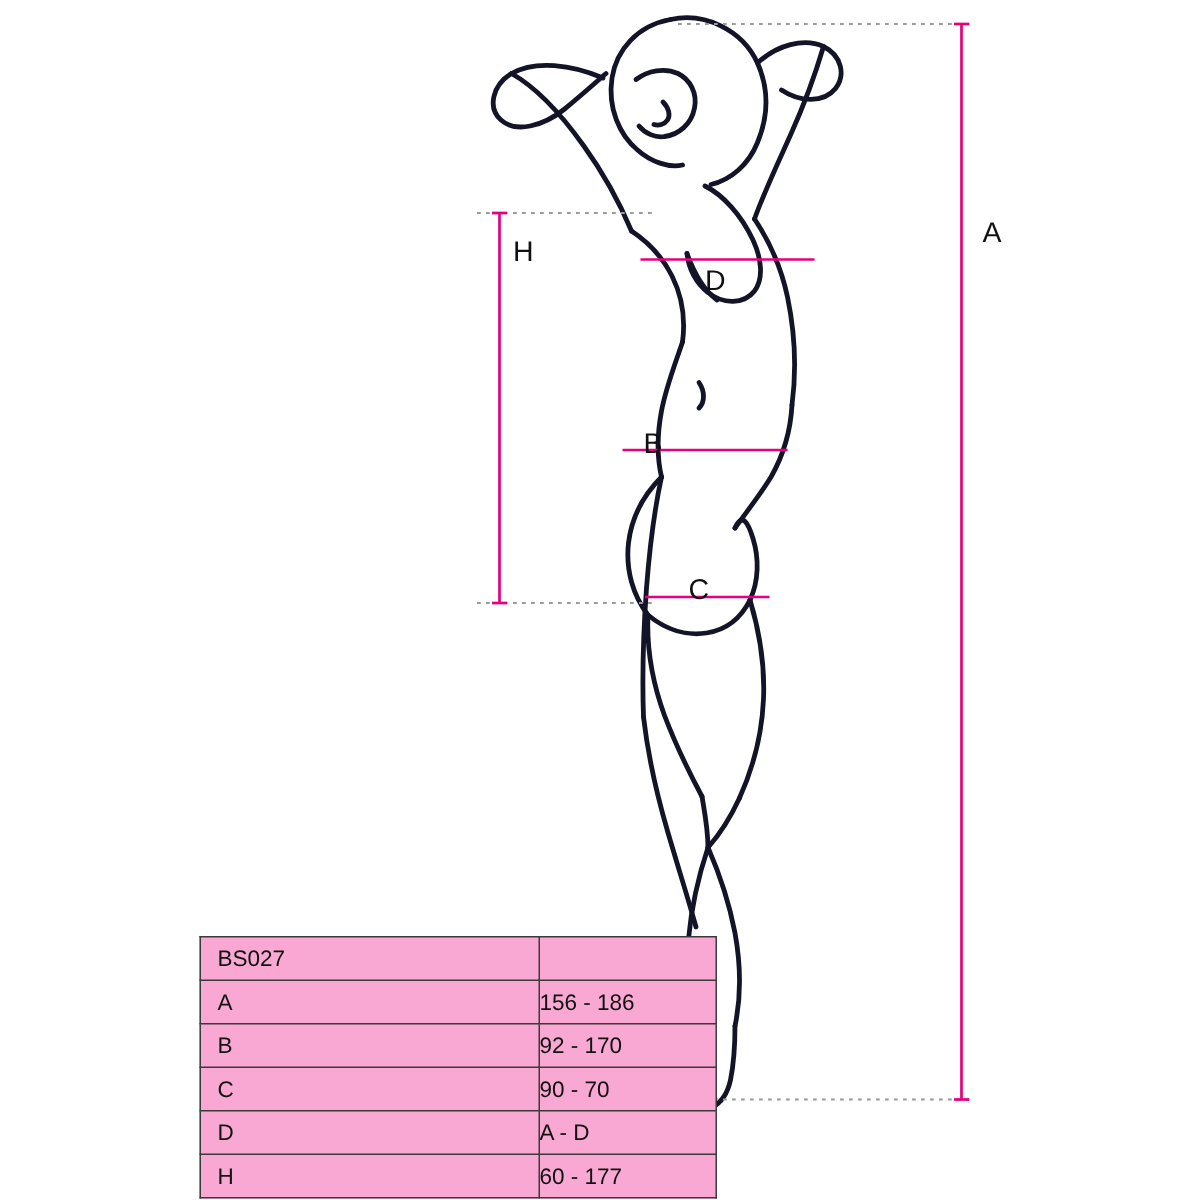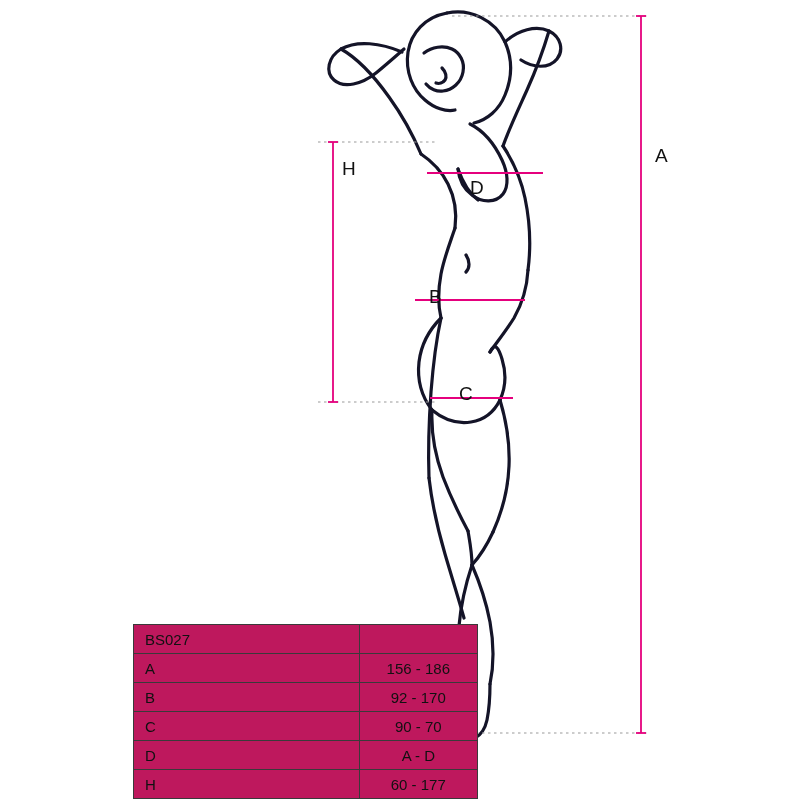--- a/index.html
+++ b/index.html
@@ -37,38 +37,37 @@
     line-height: 1;
     white-space: nowrap;
   }
   
   #size-table {
     position: absolute;
     left: 133px;
     top: 624px;
     width: 345px;
     border-collapse: collapse;
-    background: #be185d;
+    background: #f9a8d4;
   }
   #size-table td {
     border: 1px solid #3a3a3a;
     height: 28px;
     font-size: 15px;
     font-family: "Liberation Sans", sans-serif;
     color: #111111;
     padding: 0;
   }
   #size-table td.code {
     width: 222px;
     padding-left: 11px;
     text-align: left;
   }
   #size-table td.value {
     width: 122px;
-    text-align: center;
   }
 </style>
 </head>
 <body>
 
 <div id="stage">
 
   <svg id="figure" viewBox="0 0 800 800" xmlns="http://www.w3.org/2000/svg">
 
     <g fill="none" stroke="#141428" stroke-width="3.2" stroke-linecap="round" stroke-linejoin="round">

